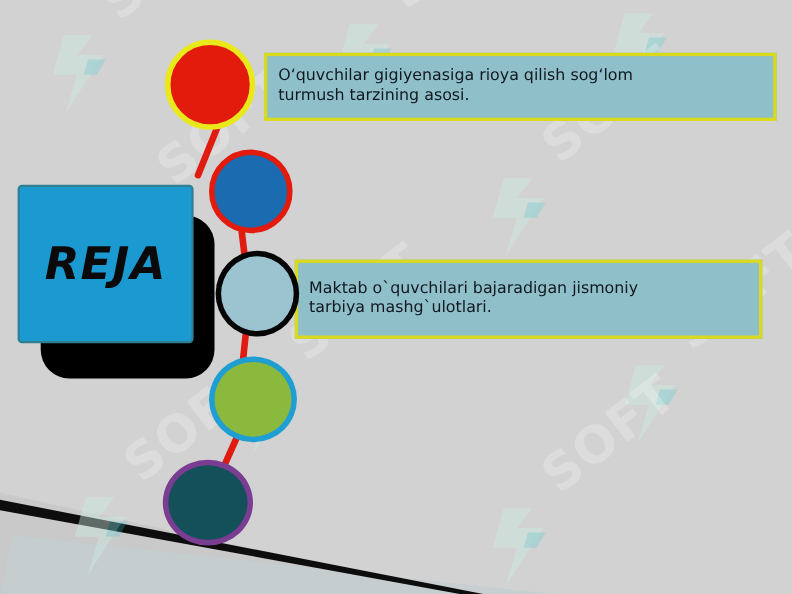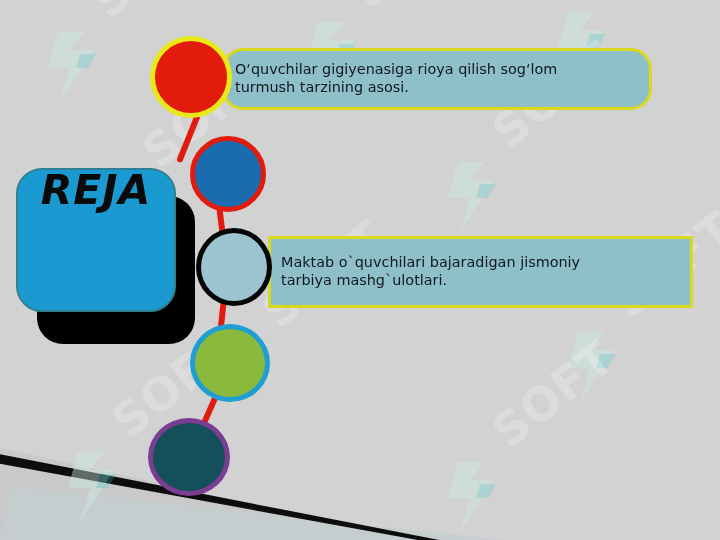--- a/index.html
+++ b/index.html
@@ -92,24 +92,24 @@
     z-index: 11;
   }
   .reja-card {
     position: absolute;
     left: 16px;
     top: 168px;
     width: 160px;
     height: 144px;
     background: #1b9ad2;
     border: 2px solid #2f7f95;
-    border-radius: 26px;
+    border-radius: 4px;
     z-index: 12;
     display: flex;
-    align-items: flex-start;
+    align-items: center;
     justify-content: center;
     box-sizing: border-box;
   }
   .reja-label {
     font-family: "DejaVu Sans", sans-serif;
     font-weight: bold;
     font-style: italic;
     font-size: 41px;
     color: #0a0a0a;
     letter-spacing: 1px;
@@ -164,21 +164,21 @@
   <div class="reja-shadow"></div>
   <div class="reja-card">
     <span class="reja-label">REJA</span>
   </div>
 
   <div class="connector" style="left:186px; top:110px; width:6px; height:54px; transform: rotate(22deg);"></div>
   <div class="connector" style="left:218px; top:200px; width:6px; height:42px; transform: rotate(-7deg);"></div>
   <div class="connector" style="left:219px; top:296px; width:6px; height:42px; transform: rotate(6deg);"></div>
   <div class="connector" style="left:205px; top:392px; width:6px; height:44px; transform: rotate(24deg);"></div>
 
-  <div class="textbox" style="left:222px; top:48px; width:430px; height:62px;border-radius:21px;">
+  <div class="textbox" style="left:240px; top:48px; width:466px; height:62px;">
     <span class="tb-text">O‘quvchilar gigiyenasiga rioya qilish sog‘lom
 turmush tarzining asosi.</span>
   </div>
 
 
   <div class="textbox" style="left:268px; top:236px; width:425px; height:72px;">
     <span class="tb-text">Maktab o`quvchilari bajaradigan jismoniy
 tarbiya mashg`ulotlari.</span>
   </div>
 

